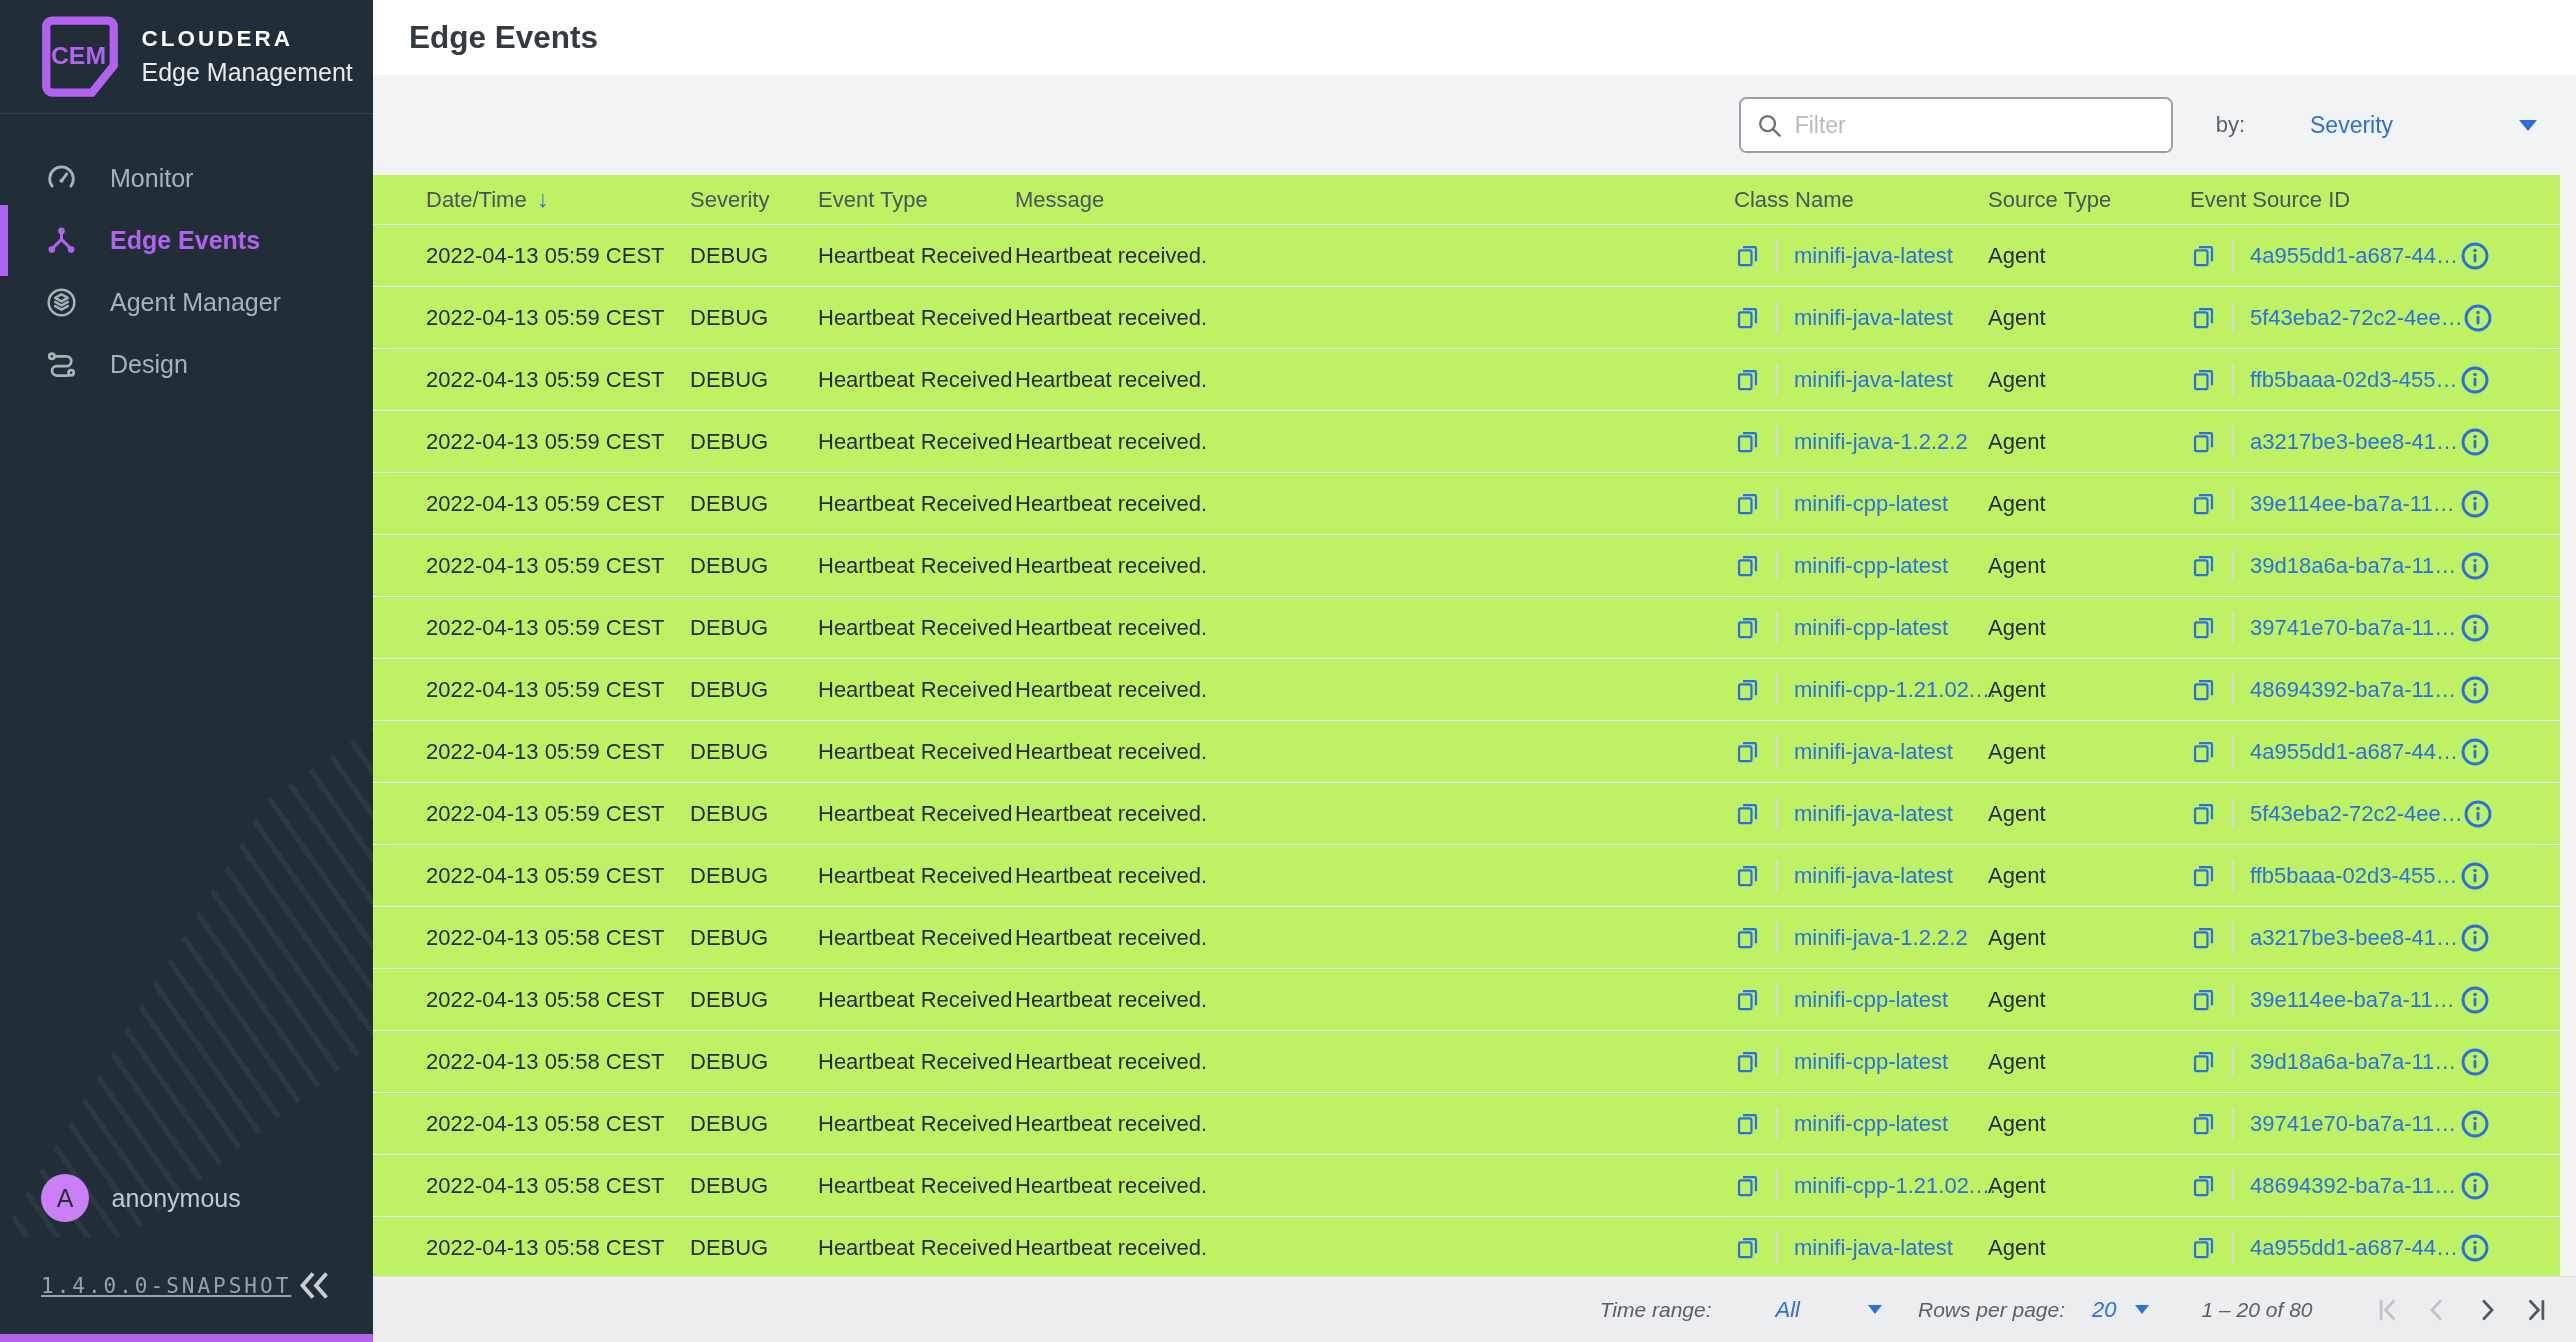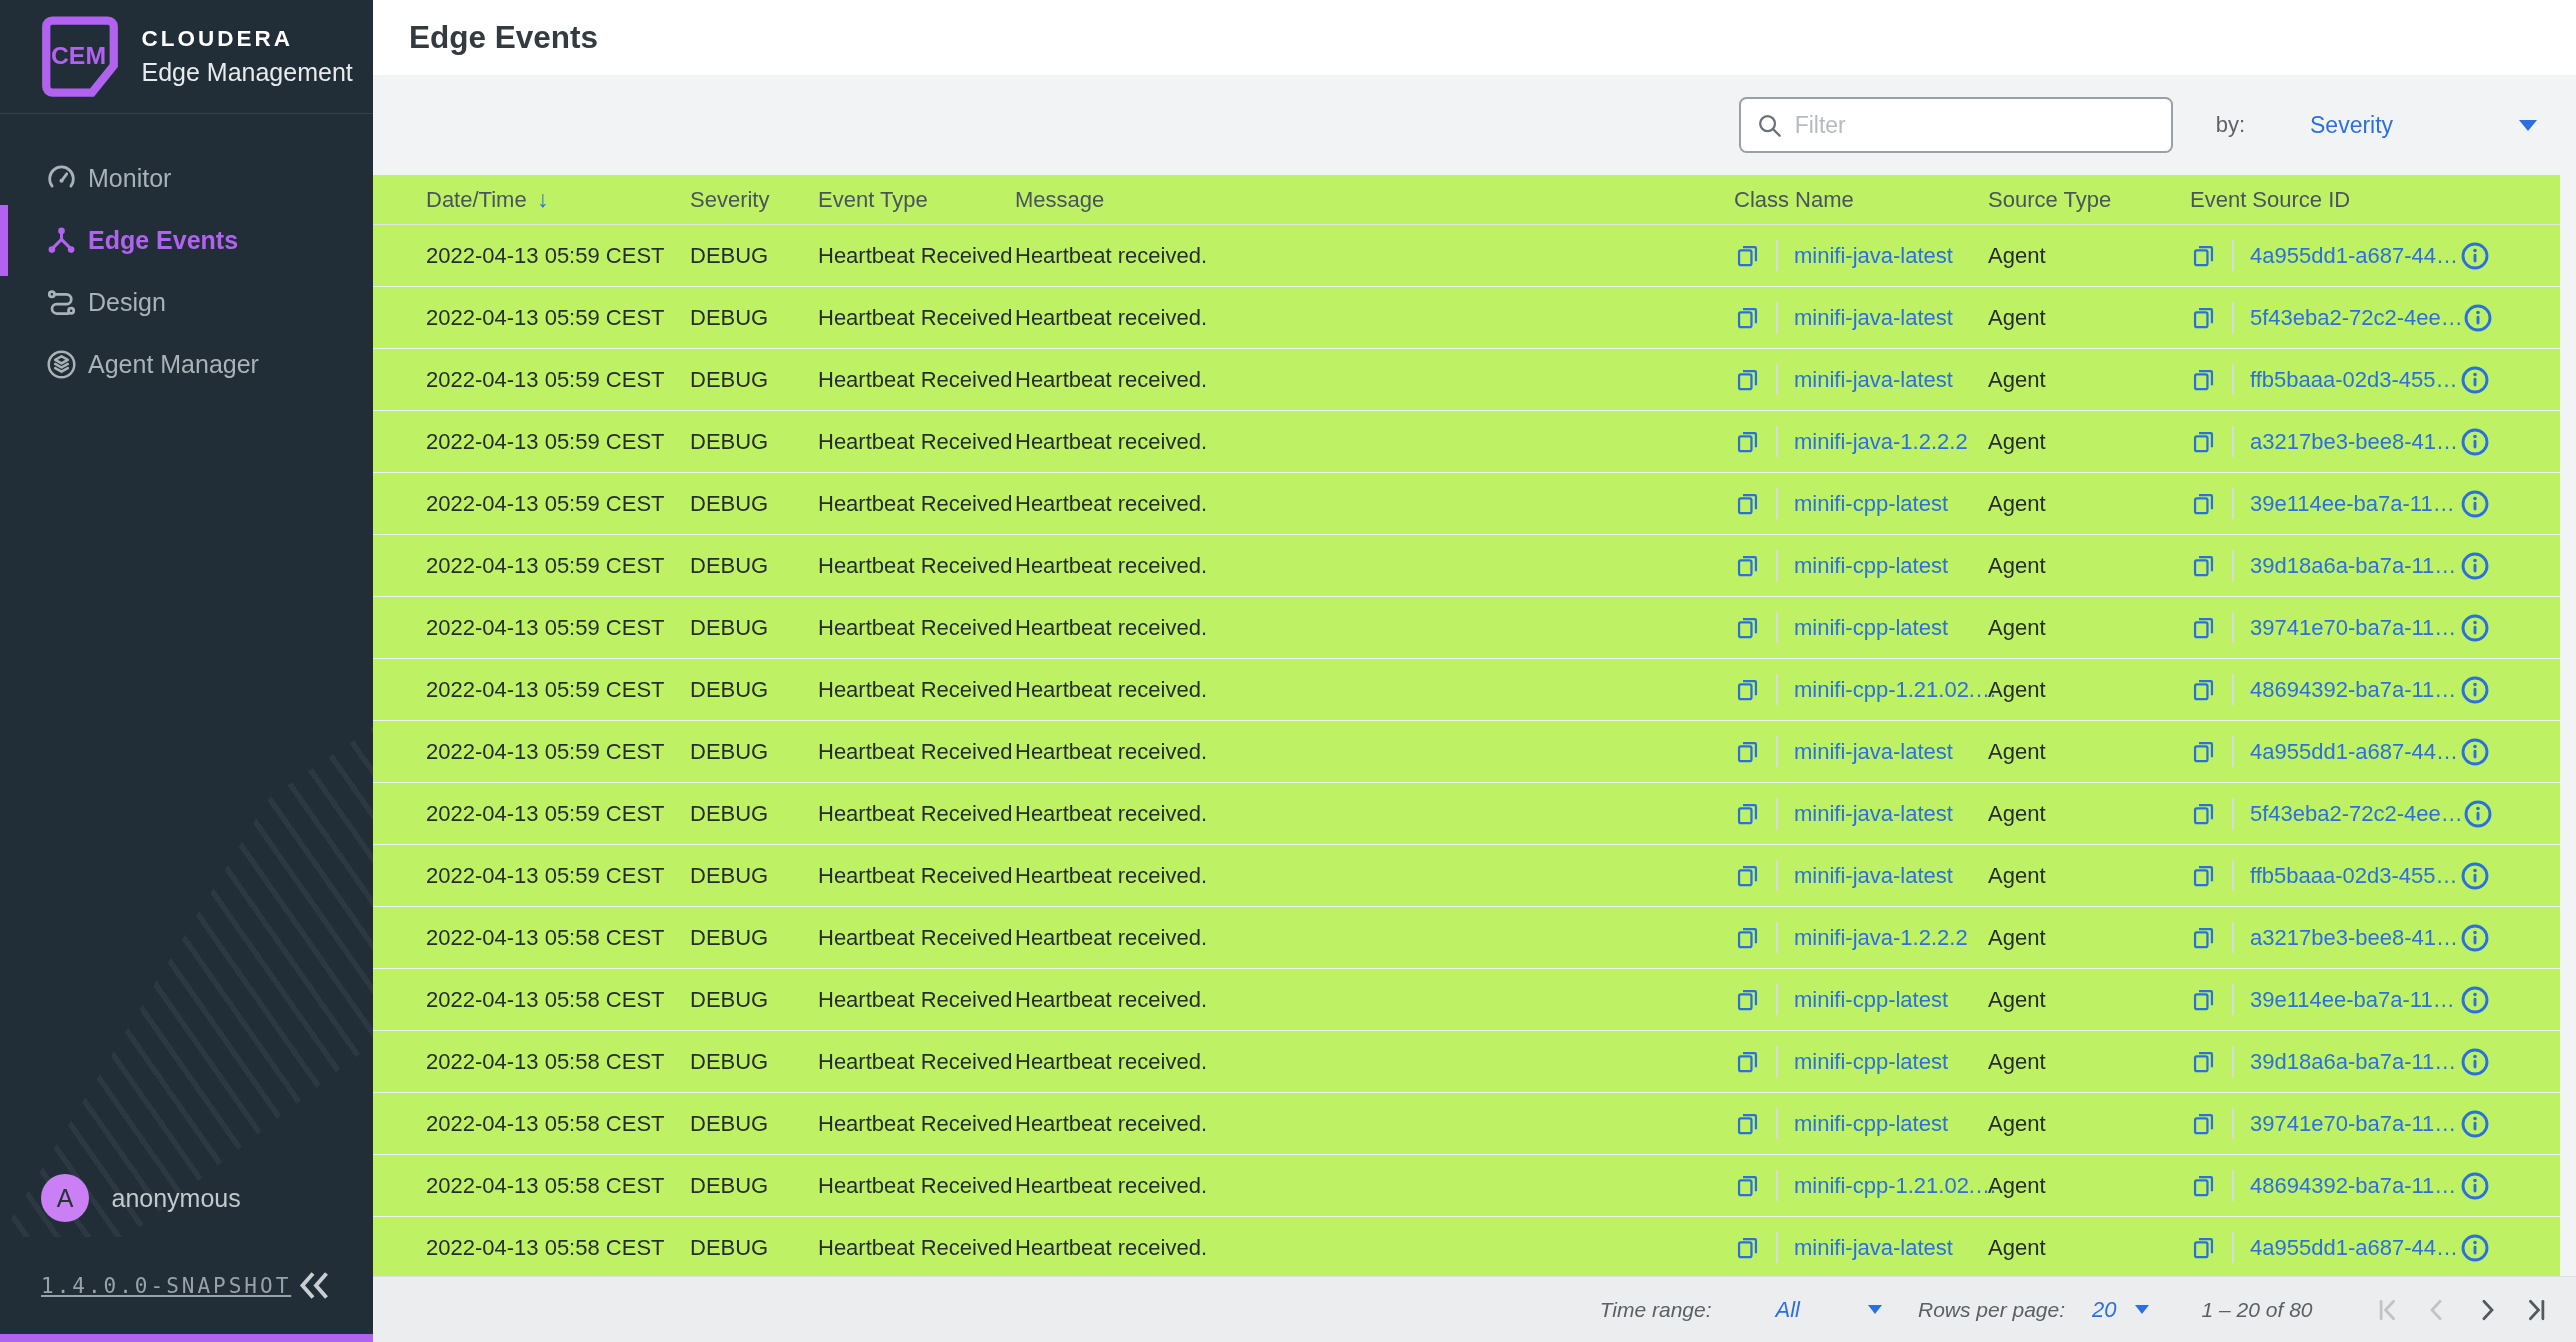--- a/index.html
+++ b/index.html
@@ -12,21 +12,21 @@
              display:flex; flex-direction:column; position:relative; overflow:hidden; }
   .sidebar::before { content:''; position:absolute; left:0; bottom:105px; width:100%; height:510px;
              background:repeating-linear-gradient(55deg, rgba(255,255,255,0) 0 19.5px, rgba(255,255,255,0.05) 19.5px 25px);
              clip-path:polygon(100% 0, 100% 62%, 34% 100%, 0 100%, 72% 14%); pointer-events:none; }
   .logo-row { height:114px; flex:0 0 114px; display:flex; align-items:center; gap:22.5px;
               padding-left:41px; border-bottom:0.8px solid rgba(255,255,255,0.09); }
   .cem-badge svg { display:block; }
   .brand-l1 { font-size:22.5px; font-weight:700; letter-spacing:3px; color:#ffffff; }
   .brand-l2 { font-size:25px; color:#e8ebed; margin-top:5.3px; }
   .nav { margin-top:33px; position:relative; z-index:2; }
-  .nav-item { height:62px; display:flex; align-items:center; gap:10px; padding-left:45px;
+  .nav-item { height:62px; display:flex; align-items:center; gap:32px; padding-left:45px;
               font-size:25px; color:#a9b2b7; position:relative; cursor:pointer; }
   .nav-item svg { width:33px; height:33px; flex:0 0 33px; }
   .nav-item.active { color:#b163f0; font-weight:700; }
   .nav-item.active::before { content:''; position:absolute; left:0; top:-4.5px; bottom:-4.5px;
               width:7.5px; background:#b163f0; }
   .side-spacer { flex:1; }
   .user-row { display:flex; align-items:center; gap:22.5px; padding-left:41px; margin-bottom:47px;
               position:relative; z-index:2; }
   .avatar { width:48px; height:48px; border-radius:50%; background:#ca7ff5; color:#273238;
             display:flex; align-items:center; justify-content:center; font-size:25px; }
@@ -118,35 +118,35 @@
       <div class="nav-item active">
         <svg viewBox="0 0 24 24" fill="none" stroke="currentColor" stroke-width="2.2">
           <circle cx="12" cy="5" r="2.4" fill="currentColor" stroke="none"></circle>
           <circle cx="5" cy="18.6" r="2.4" fill="currentColor" stroke="none"></circle>
           <circle cx="19" cy="18.6" r="2.4" fill="currentColor" stroke="none"></circle>
           <path d="M12 7 V11.2 M12 11.2 6.2 17 M12 11.2 17.8 17" stroke-linecap="round"></path>
         </svg>
         <span>Edge Events</span>
       </div>
       <div class="nav-item">
-        <svg viewBox="0 0 24 24" fill="none" stroke="currentColor" stroke-width="2">
-          <circle cx="5" cy="6" r="1.9"></circle>
-          <circle cx="19" cy="18" r="1.9"></circle>
-          <path d="M7.2 6 h8.3 a3.6 3.6 0 0 1 0 7.2 H8.5 a3.4 3.4 0 0 0 0 6.8 h8.4" stroke-linecap="round"></path>
-        </svg>
-        <span>Design</span>
-      </div>
-      <div class="nav-item">
         <svg viewBox="0 0 24 24" fill="none" stroke="currentColor" stroke-width="1.8">
           <circle cx="12" cy="12" r="9.3"></circle>
           <path d="M7.4 8.6 12 11.2 16.6 8.6 12 6 Z" stroke-linejoin="round"></path>
           <path d="M7.4 11.6 12 14.2 16.6 11.6" stroke-linecap="round" stroke-linejoin="round"></path>
           <path d="M7.4 14.6 12 17.2 16.6 14.6" stroke-linecap="round" stroke-linejoin="round"></path>
         </svg>
         <span>Agent Manager</span>
+      </div>
+      <div class="nav-item">
+        <svg viewBox="0 0 24 24" fill="none" stroke="currentColor" stroke-width="2">
+          <circle cx="5" cy="6" r="1.9"></circle>
+          <circle cx="19" cy="18" r="1.9"></circle>
+          <path d="M7.2 6 h8.3 a3.6 3.6 0 0 1 0 7.2 H8.5 a3.4 3.4 0 0 0 0 6.8 h8.4" stroke-linecap="round"></path>
+        </svg>
+        <span>Design</span>
       </div>
     </nav>
 
     <div class="side-spacer"></div>
 
     <div class="user-row">
       <span class="avatar">A</span>
       <span class="user-name">anonymous</span>
     </div>
 

